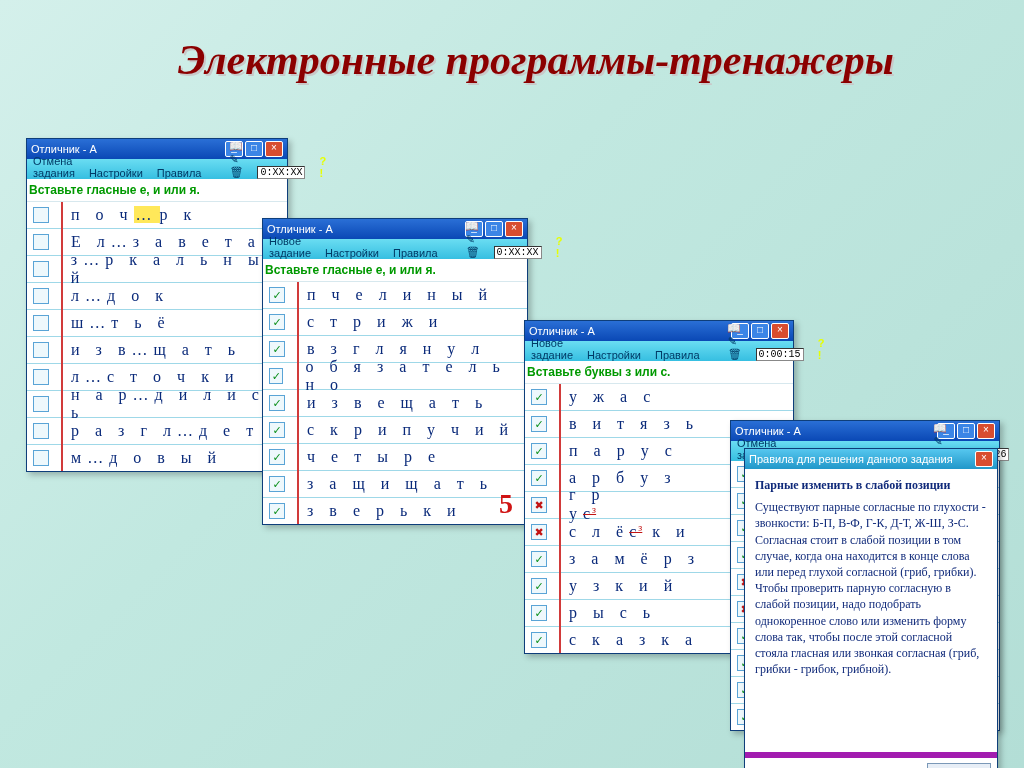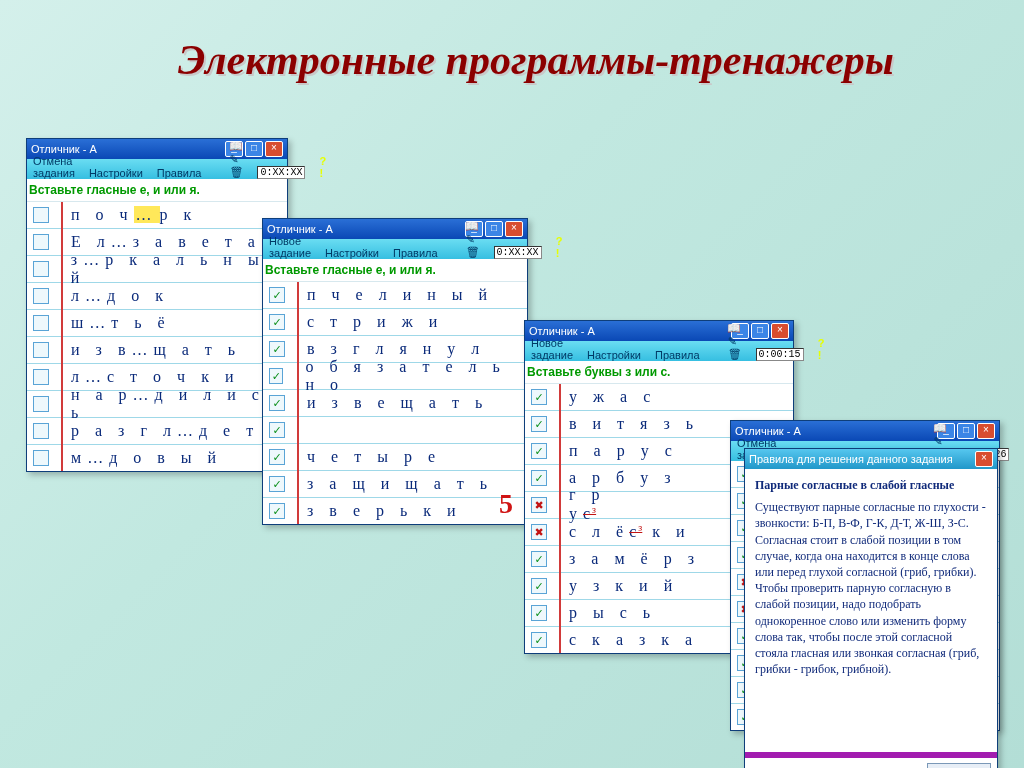--- a/index.html
+++ b/index.html
@@ -166,20 +166,21 @@
           <div class="row">
             <span class="cb ok"></span>
             <span class="word">о б я з а т е л ь н о</span>
           </div>
           <div class="row">
             <span class="cb ok"></span>
             <span class="word">и з в е щ а т ь</span>
           </div>
           <div class="row">
             <span class="cb ok"></span>
+            <span class="word">с к р и п у ч и й</span>
           </div>
           <div class="row">
             <span class="cb ok"></span>
             <span class="word">ч е т ы р е</span>
           </div>
           <div class="row">
             <span class="cb ok"></span>
             <span class="word">з а щ и щ а т ь</span>
           </div>
           <div class="row">
@@ -318,21 +319,21 @@
         </div>
   </div>
 </div>
 
 <div class="rules-pop" style="left:744px;top:448px;width:252px;">
   <div class="titlebar">
     <span class="t">Правила для решения данного задания</span>
     <span class="tbtn close">×</span>
   </div>
   <div class="rules-body">
-    <b>Парные согласные в слабой гласные</b>
+    <b>Парные изменить в слабой позиции</b>
     <span>Существуют парные согласные по глухости - звонкости: Б-П, В-Ф, Г-К, Д-Т, Ж-Ш, З-С. Согласная стоит в слабой позиции в том случае, когда она находится в конце слова или перед глухой согласной (гриб, грибки). Чтобы проверить парную согласную в слабой позиции, надо подобрать однокоренное слово или изменить форму слова так, чтобы после этой согласной стояла гласная или звонкая согласная (гриб, грибки - грибок, грибной).</span>
   </div>
   <div class="btnrow">
     <button class="btn">Закрыть</button>
   </div>
 </div>
 
 </div>
 
 </body></html>

